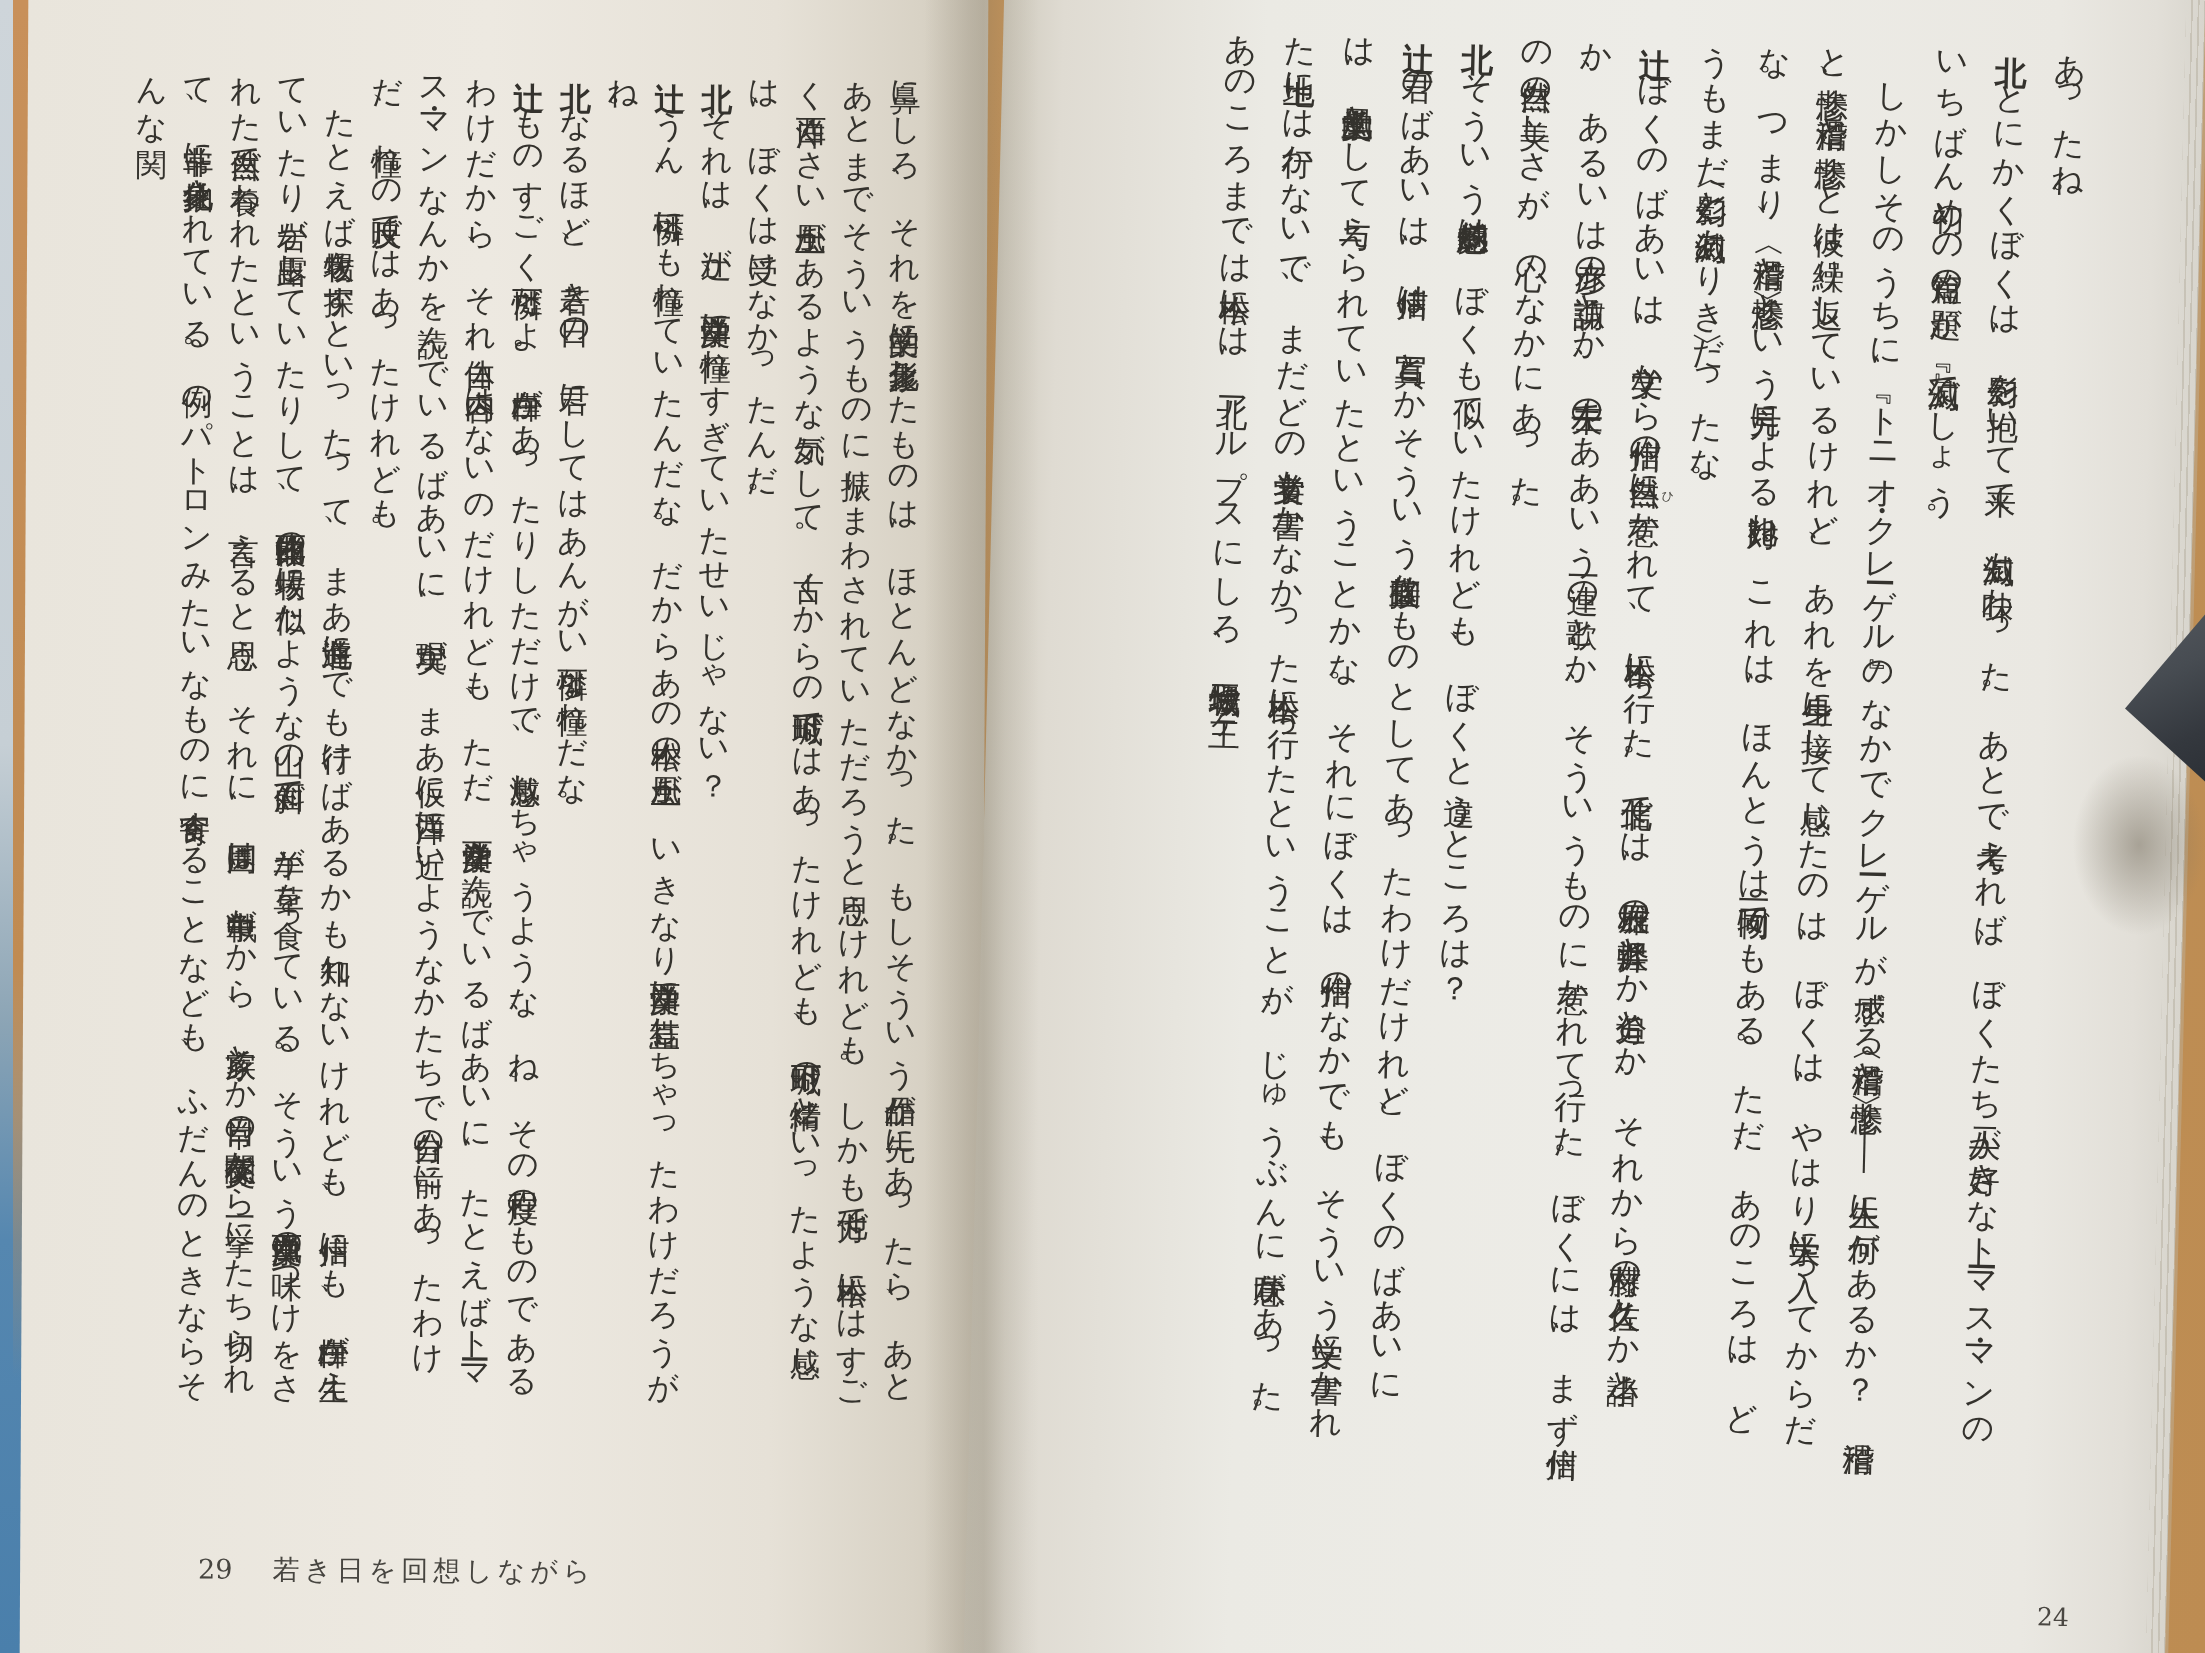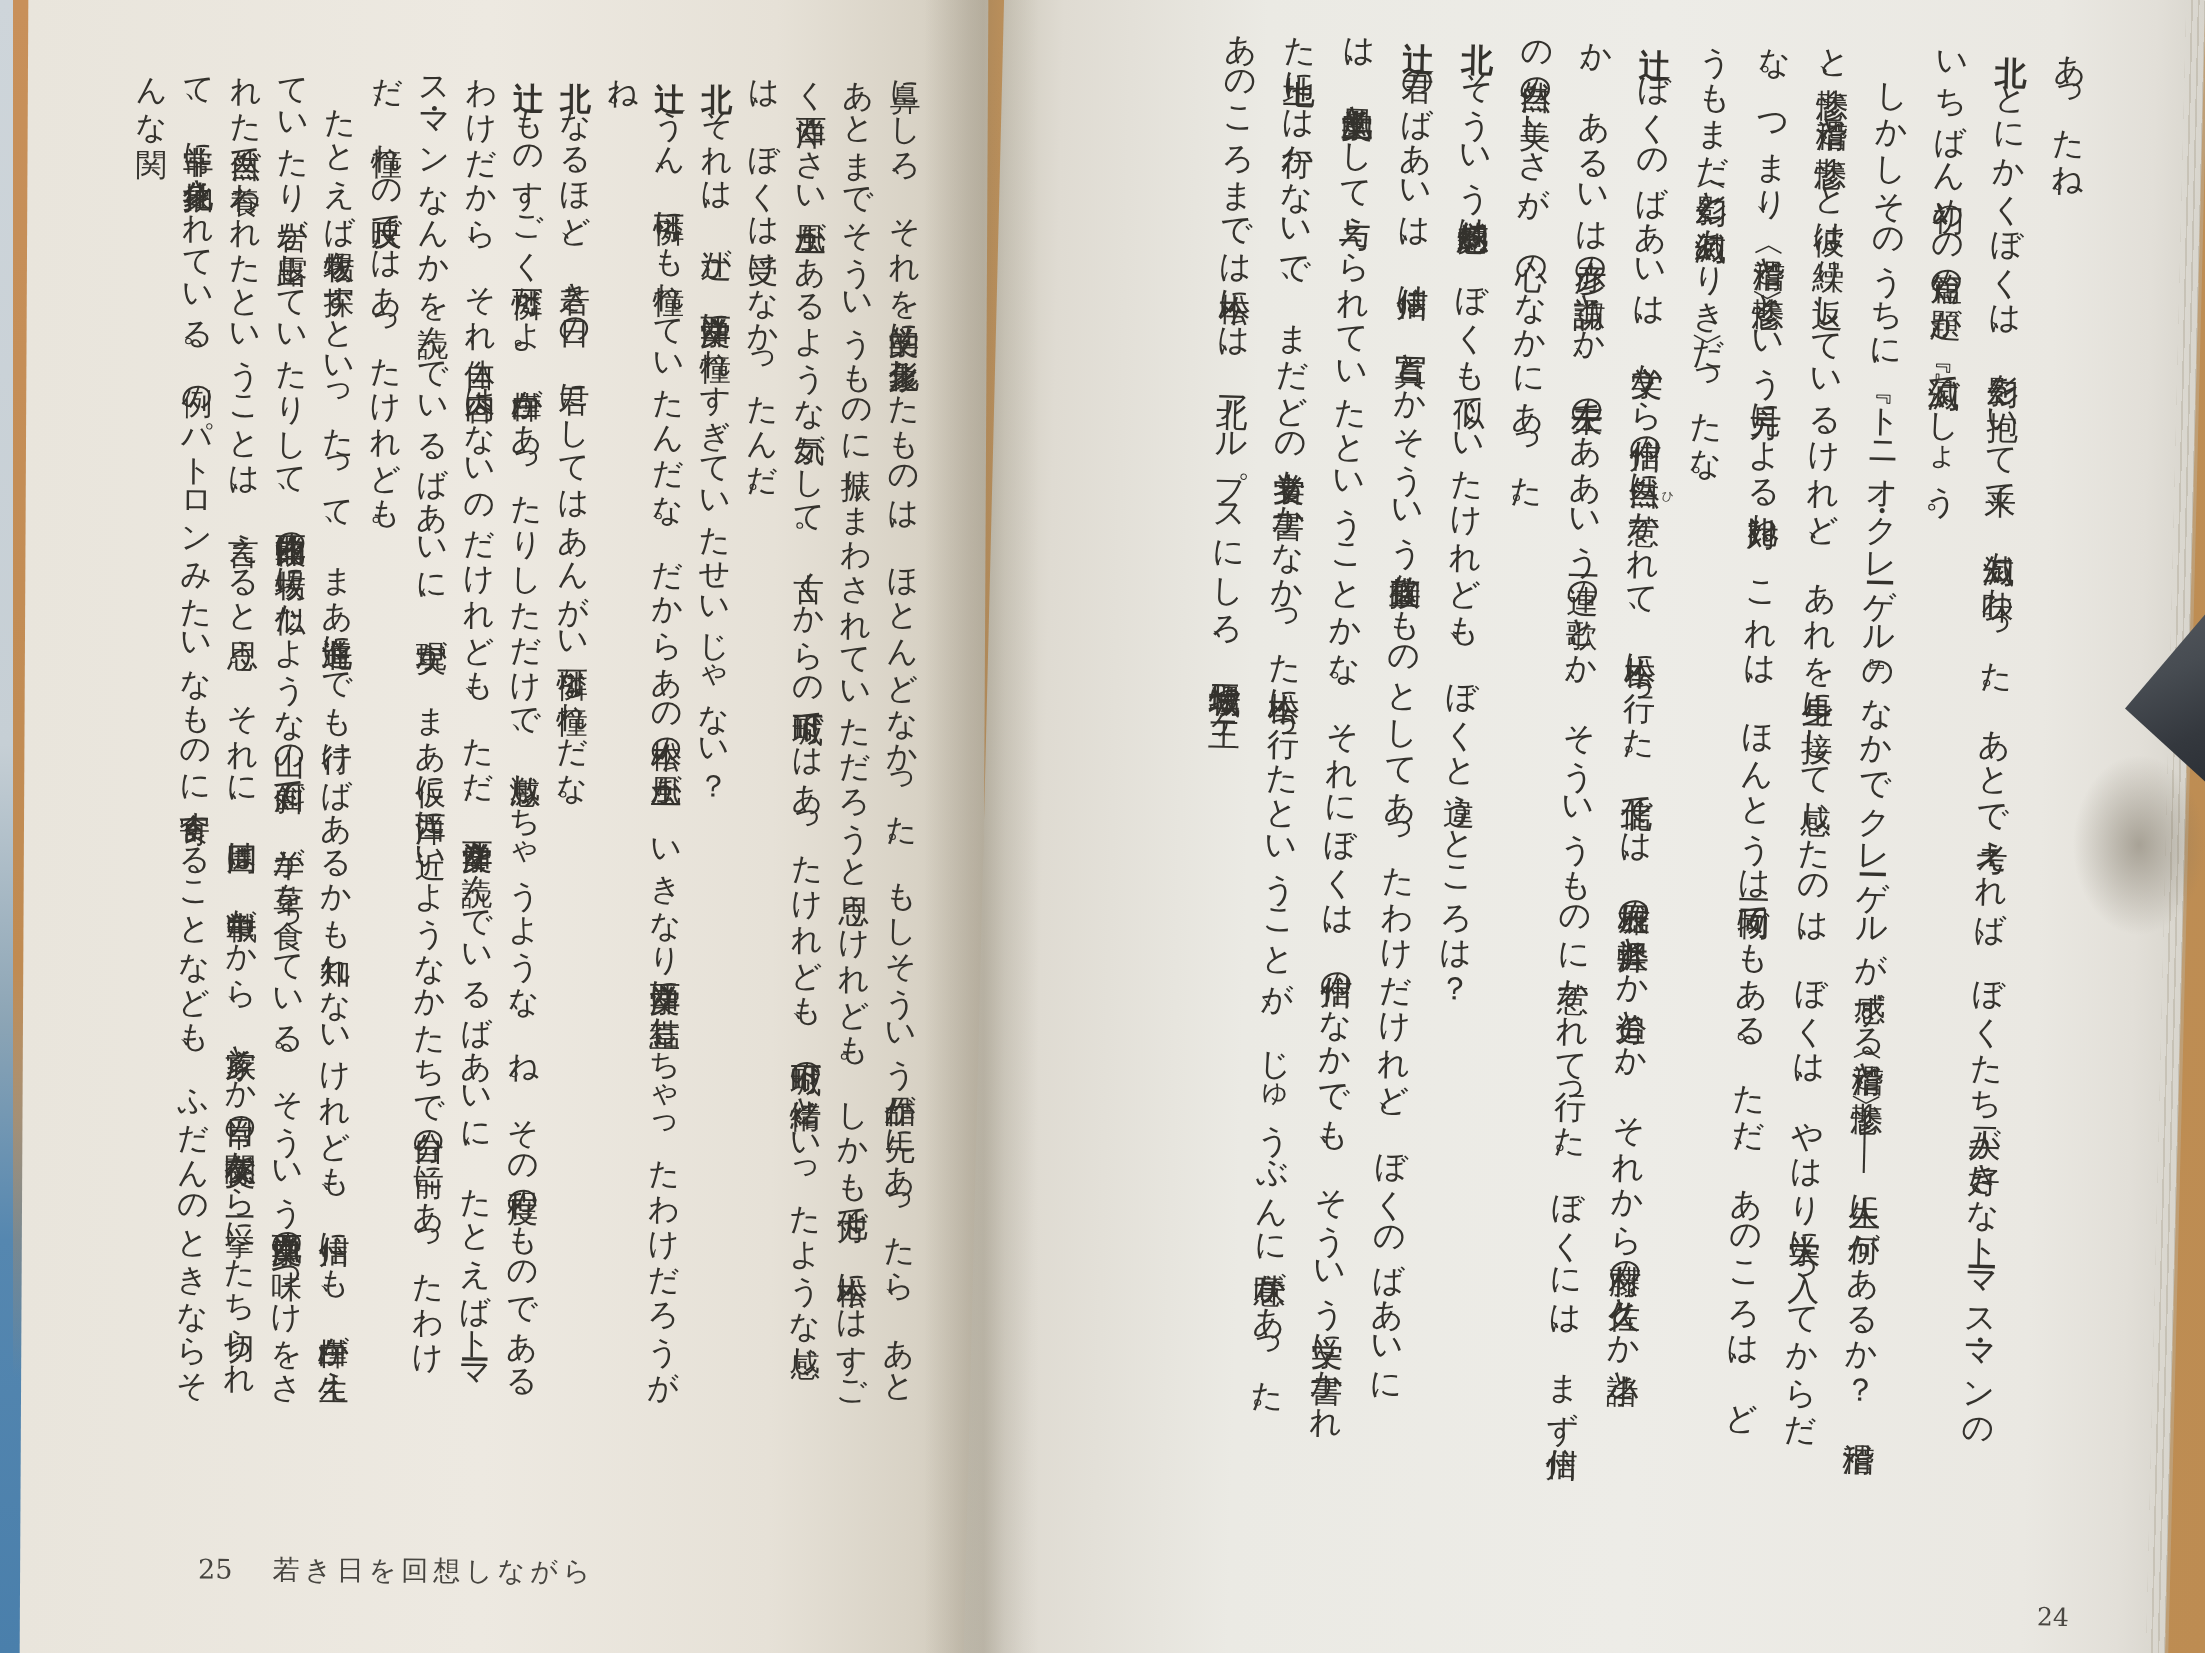--- a/index.html
+++ b/index.html
@@ -85,21 +85,21 @@
   <div class="page page-left">
     <div class="page-text pt-left">
         <p>鼻にしろ、それを文学的に形象化したものは、ほとんどなかった。もしそういう作品が先にあったら、あとあとまでそういうものに振りまわされていただろうと思うけれども。しかも他方で、松本にはすごく西洋くさい風土があるような気がして。古くからの城下町ではあったけれども、城下町の情緒といったような感じは、ぼくは受けなかったんだ。</p>
         <p><b class="speaker">北</b>　それは、辻が、西洋文学に憧れすぎていたせいじゃない？</p>
         <p><b class="speaker">辻</b>　うん、可憐にも憧れていたんだな。だからあの松本の風土が、いきなり西洋文学に直結しちゃったわけだろうがね。</p>
         <p><b class="speaker">北</b>　なるほど、若き日の、君にしてはあんがい可憐な憧れだな。</p>
         <p><b class="speaker">辻</b>　ものすごく可憐だよ。白樺があったりしただけで、感激しちゃうような、ね。その程度のものであるわけだから、それ自体、内容はないのだけれども、ただ、西洋文学を読んでいるばあいに、たとえばトーマス・マンなんかを読んでいるばあいに、現実が、まあ仮に西洋に近いようなかたちで自分の前にあったわけだ、憧れの反映ではあったけれども。</p>
         <p>　たとえば牧場を探すといったって、まあ北海道にでも行けばあるかも知れないけれども、信州にも、白樺が生えていたり岩が露出していたりして、比較的西洋の牧場に似たような山の斜面で、羊が草を食っている。そういう西洋文学風の味つけをされた自然で養われたということは、言えると思う。それに、周囲は、戦争中だから、家族とか日常の交友関係から一挙にたち切られて、非常に抽象化されている。例のパトロンみたいなものに寄食することなども、ふだんのときならそんな関</p>
       </div>
     <div class="footer">
-      <span>25</span>
+      <span>29</span>
       <span class="running-title">若き日を回想しながら</span>
     </div>
   </div>
 
   <div class="page page-right">
     <div class="page-text pt-right">
         <p>あったね。</p>
         <p><b class="speaker">北</b>　とにかくぼくは、幻影を抱いて来て、幻滅も味わった。あとで考えれば、ぼくたち二人が好きなトーマス・マンのいちばん初めの短篇の題が、『幻滅』でしょう。</p>
         <p>　しかしそのうちに、『トニオ・クレーゲル』のなかでクレーゲルが感ずる〈滑稽と悲惨〉、――人生に何があるか？　滑稽と悲惨、滑稽と悲惨、と彼は繰り返しているけれど、あれを生身に接して感じたのは、ぼくは、やはり大学に入ってからだな。つまり、〈滑稽と悲惨〉という見方による対比ね。これは、ほんとうは同一物でもある。ただ、あのころは、どうもまだ〈幻影と幻滅ありき〉だったな。</p>
         <p><b class="speaker">辻</b>　ぼくのばあいは、文学から信州の自然に<ruby>惹<rt>ひ</rt></ruby>かれて、松本に行った。北信では、堀辰雄の軽井沢とか追分とか、それから藤村の佐久とか小諸とか、あるいは赤彦の諏訪とか、左千夫のああいう一連の歌とか、そういうものに惹かれて行った。ぼくには、まず信州の自然の美しさが、心のなかにあった。</p>

